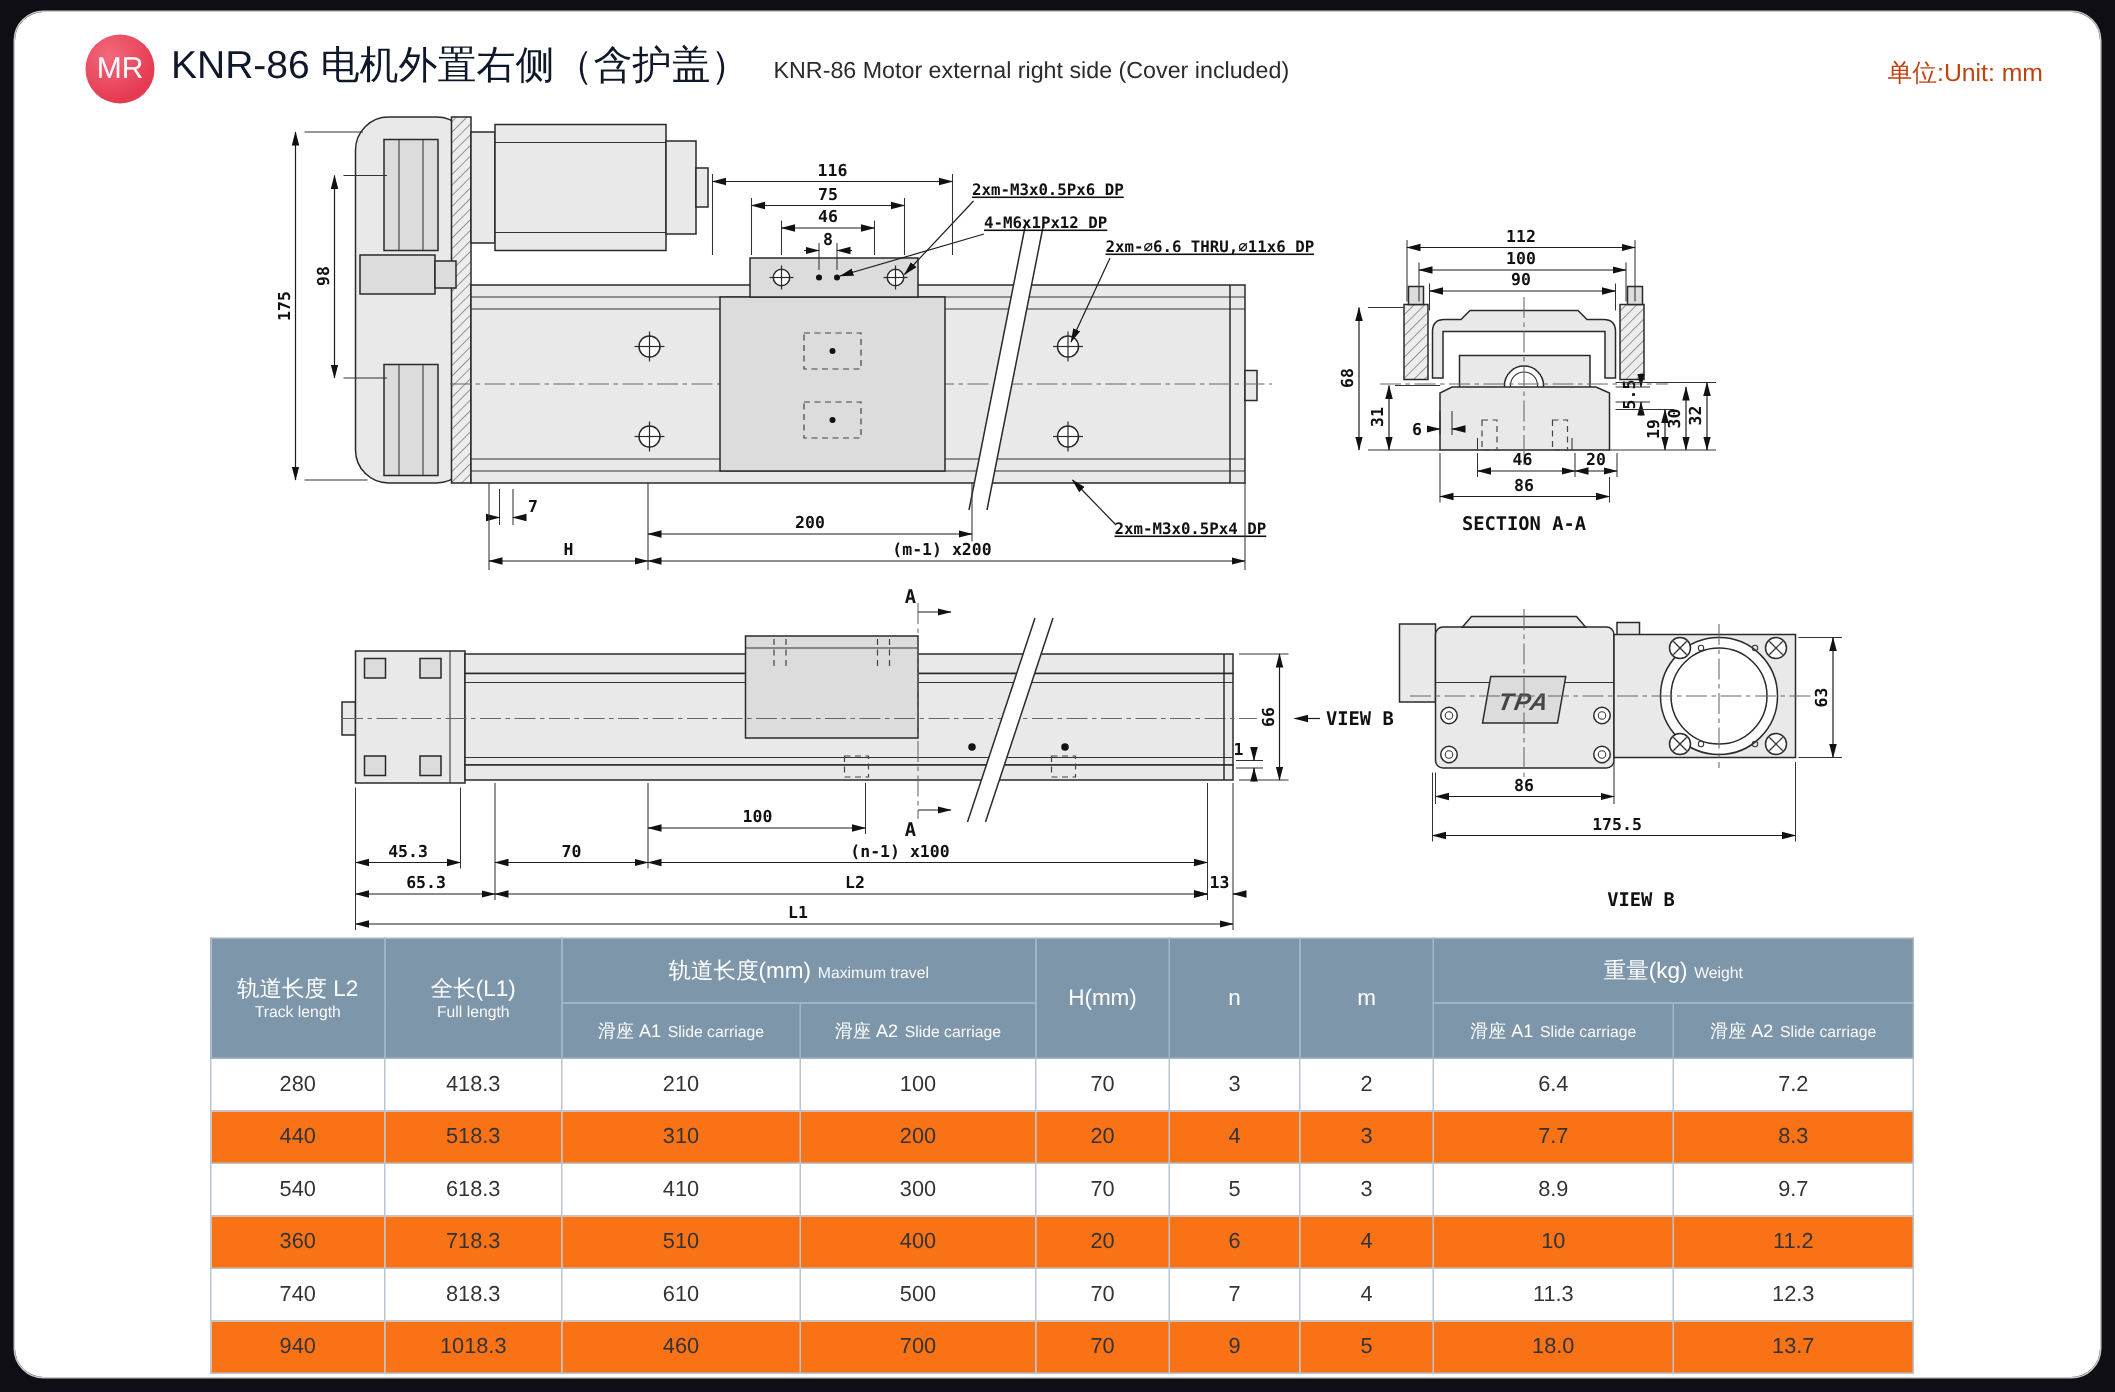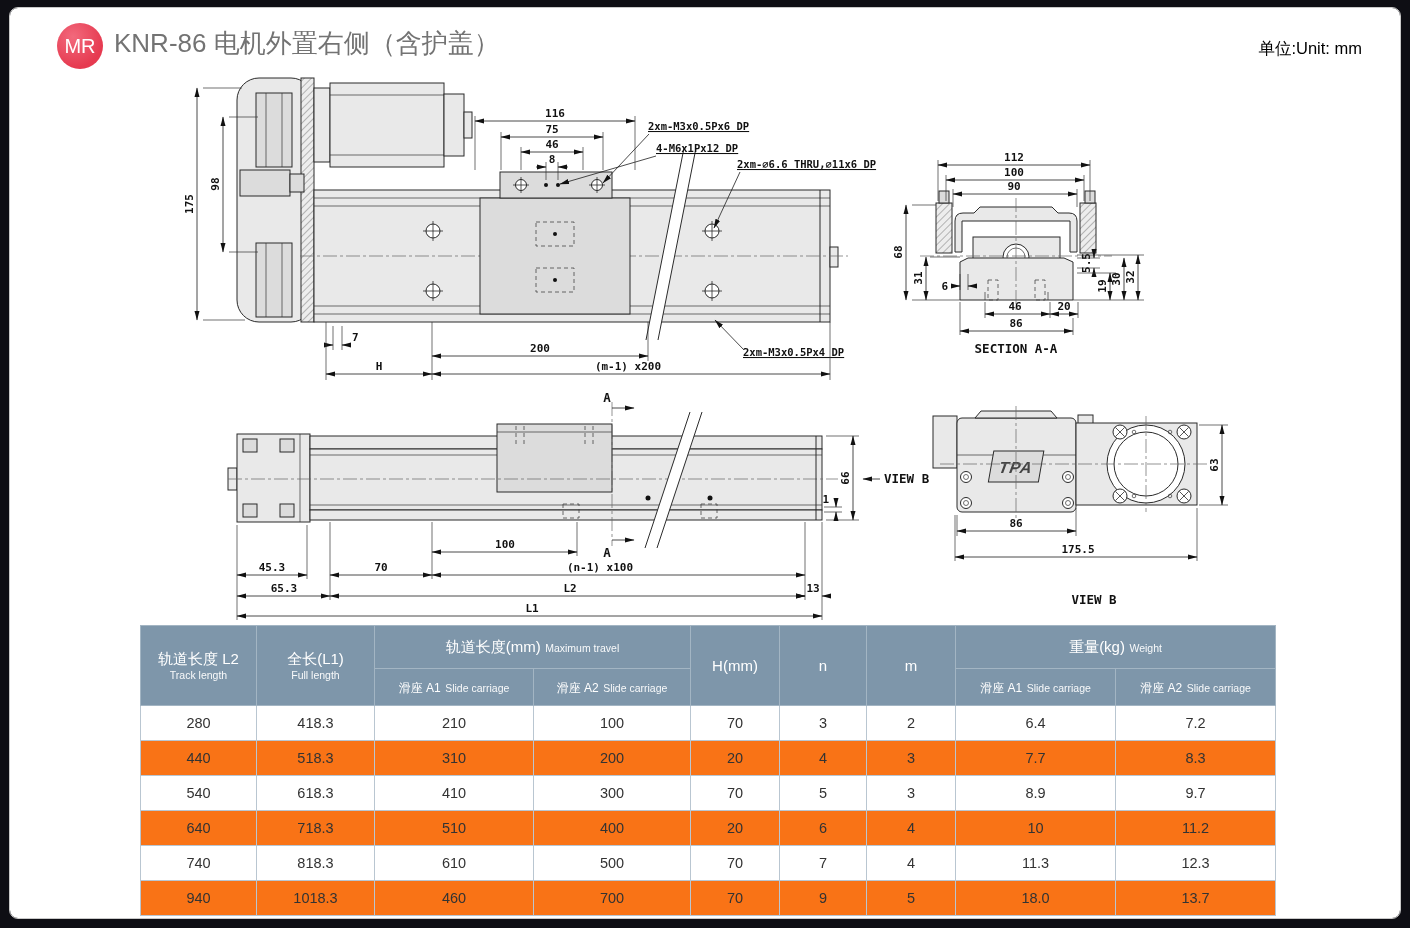--- a/index.html
+++ b/index.html
@@ -1,27 +1,27 @@
 <!DOCTYPE html>
 <html><head>
 <meta charset="utf-8">
 <style>
   html,body{margin:0;padding:0;}
   body{width:1410px;height:928px;background:#0e0e14;position:relative;
        font-family:"Liberation Sans",sans-serif;overflow:hidden;}
   .page{position:absolute;left:10px;top:8px;right:10px;bottom:10px;background:#fff;
-        border-radius:8px;outline:1px solid #c9c9c9;overflow:hidden;}
+        border-radius:19px;outline:1px solid #c9c9c9;overflow:hidden;}
   
   .badge{position:absolute;left:47px;top:15px;width:46px;height:46px;border-radius:50%;
          background:radial-gradient(circle at 35% 30%,#f2697c 0%,#e63a50 70%);
          color:#fff;font-size:20px;display:flex;align-items:center;justify-content:center;}
   .title-row{position:absolute;left:104px;top:18px;display:flex;align-items:baseline;gap:16px;white-space:nowrap;}
-  .title-zh{font-size:26px;color:#737373;}
+  .title-zh{font-size:26px;color:#0f172a;}
   .title-en{font-size:15.5px;color:#2b2b2b;}
-  .unit{position:absolute;right:38px;top:30px;font-size:16.5px;color:#000000;}
+  .unit{position:absolute;right:38px;top:30px;font-size:16.5px;color:#c2410c;}
   
   svg{position:absolute;left:-10px;top:-8px;}
   .p1{fill:#e9e9e9;stroke:#2a2a2a;stroke-width:1;}
   .p2{fill:#dcdcdc;stroke:#2a2a2a;stroke-width:1;}
   .pw{fill:#fff;stroke:#2a2a2a;stroke-width:1;}
   .ln{fill:none;stroke:#2a2a2a;stroke-width:1;}
   .thin{fill:none;stroke:#333;stroke-width:.7;}
   .cl{fill:none;stroke:#666;stroke-width:.7;stroke-dasharray:14 3 3 3;}
   .dash{fill:none;stroke:#444;stroke-width:.8;stroke-dasharray:4 3;}
   .dim{fill:none;stroke:#1d1d1d;stroke-width:.8;}
@@ -45,20 +45,21 @@
   .zh2{font-size:12px;}
 </style>
 </head>
 <body>
 
 <div class="page">
 
   <div class="badge">MR</div>
   <div class="title-row">
     <span class="title-zh">KNR-86 电机外置右侧（含护盖）</span>
+    <span class="title-en">KNR-86 Motor external right side (Cover included)</span>
   </div>
   <div class="unit">单位:Unit: mm</div>
 
   <svg width="1410" height="624" viewBox="0 0 1410 624">
     <defs>
       <marker id="ar" markerWidth="10" markerHeight="7" refX="9" refY="3" orient="auto-start-reverse" markerUnits="userSpaceOnUse">
         <path d="M0,0.5 L9.5,3 L0,5.5 Z" fill="#111"></path>
       </marker>
       <pattern id="hatch" width="5" height="5" patternUnits="userSpaceOnUse" patternTransform="rotate(45)">
         <rect width="5" height="5" fill="#ededed"></rect>
@@ -447,21 +448,21 @@
           <td>618.3</td>
           <td>410</td>
           <td>300</td>
           <td>70</td>
           <td>5</td>
           <td>3</td>
           <td>8.9</td>
           <td>9.7</td>
         </tr>
       <tr class="alt">
-          <td>640</td>
+          <td>360</td>
           <td>718.3</td>
           <td>510</td>
           <td>400</td>
           <td>20</td>
           <td>6</td>
           <td>4</td>
           <td>10</td>
           <td>11.2</td>
         </tr>
       <tr>

